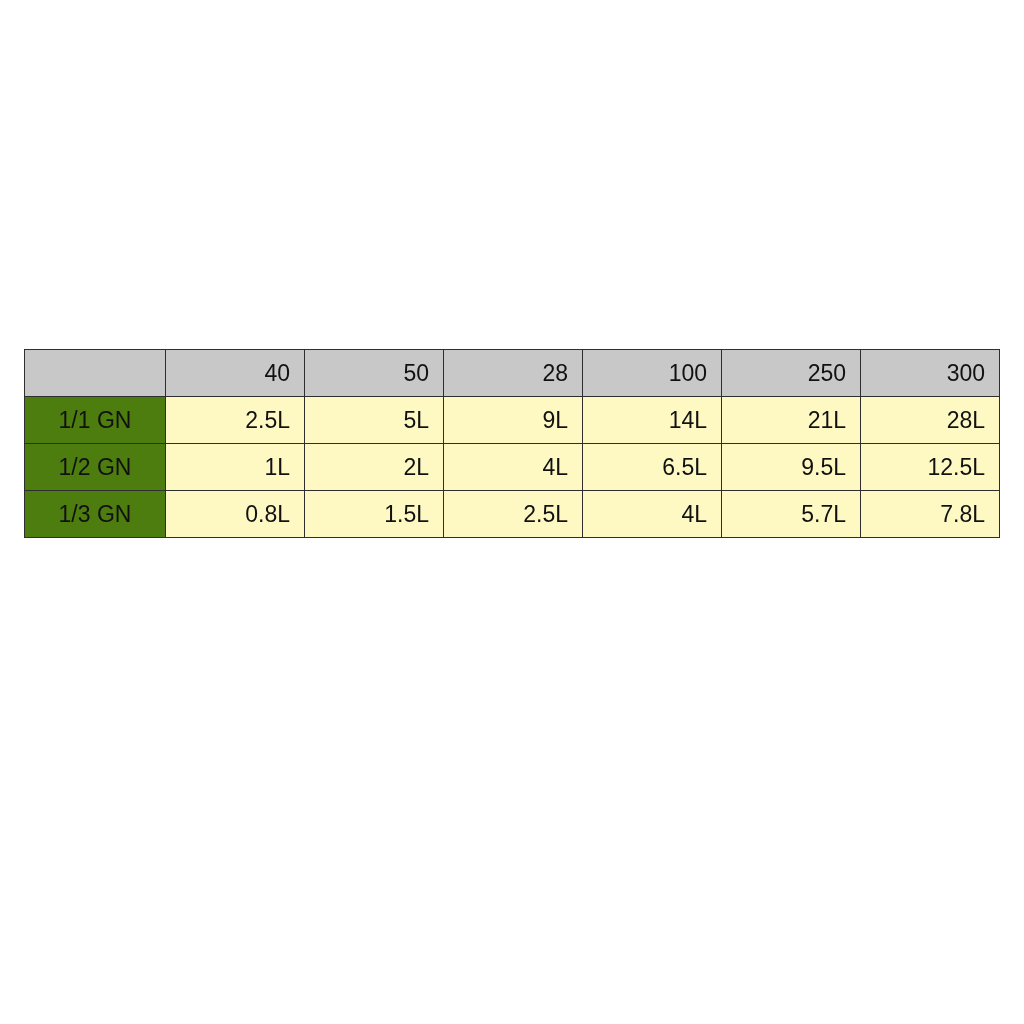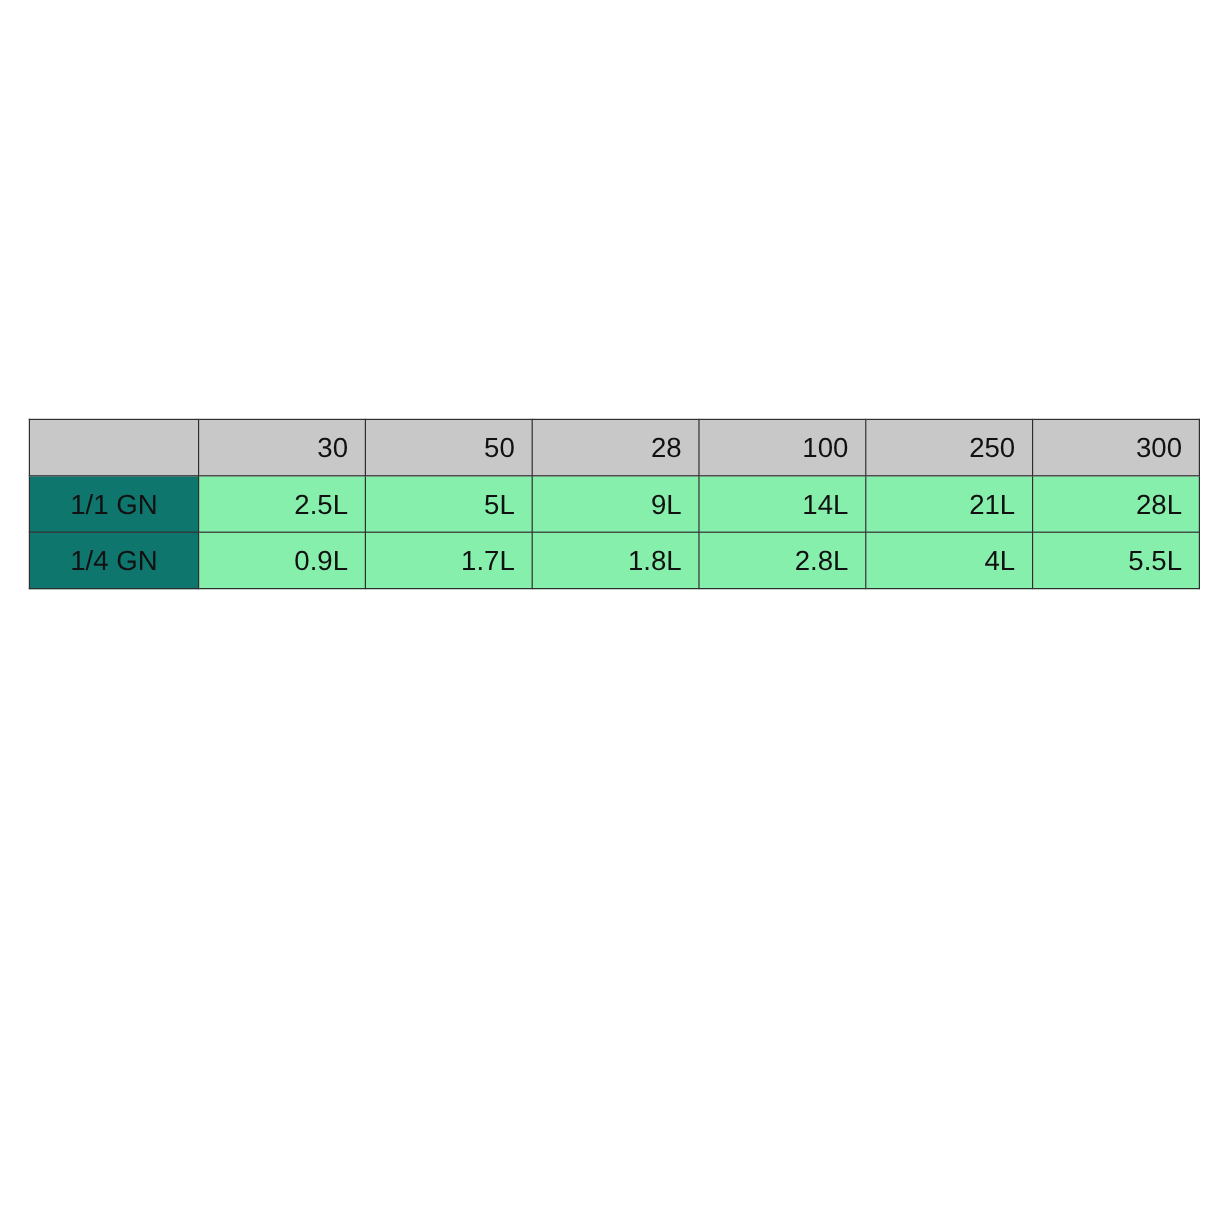--- a/index.html
+++ b/index.html
@@ -26,29 +26,29 @@
     table-layout: fixed;
   }
   table.gn-table td {
     border: 1px solid #2e2e2e;
     height: 46px;
     padding: 0 14px;
     font-size: 23px;
     color: #111111;
     text-align: right;
     vertical-align: middle;
-    background: #86efac;
+    background: #fef9c3;
     white-space: nowrap;
   }
   table.gn-table td.hdr {
     background: #c8c8c8;
     text-align: right;
   }
   table.gn-table td.rowhdr {
-    background: #0f766e;
+    background: #4d7c0f;
     text-align: center;
   }
   table.gn-table td.corner {
     background: #c8c8c8;
   }
   col.c-row { width: 141px; }
   col.c-data { width: 139px; }
 </style>
 </head>
 <body>
@@ -60,40 +60,49 @@
       <col class="c-data">
         <col class="c-data">
         <col class="c-data">
       <col class="c-data">
         <col class="c-data">
         <col class="c-data">
     </colgroup>
     <tbody>
       <tr>
         <td class="corner"></td>
-        <td class="hdr">30</td>
+        <td class="hdr">40</td>
         <td class="hdr">50</td>
         <td class="hdr">28</td>
         <td class="hdr">100</td>
         <td class="hdr">250</td>
         <td class="hdr">300</td>
       </tr>
       <tr>
         <td class="rowhdr">1/1 GN</td>
         <td>2.5L</td>
         <td>5L</td>
         <td>9L</td>
         <td>14L</td>
         <td>21L</td>
         <td>28L</td>
       </tr>
       <tr>
-        <td class="rowhdr">1/4 GN</td>
-        <td>0.9L</td>
-        <td>1.7L</td>
-        <td>1.8L</td>
-        <td>2.8L</td>
+        <td class="rowhdr">1/2 GN</td>
+        <td>1L</td>
+        <td>2L</td>
         <td>4L</td>
-        <td>5.5L</td>
+        <td>6.5L</td>
+        <td>9.5L</td>
+        <td>12.5L</td>
+      </tr>
+      <tr>
+        <td class="rowhdr">1/3 GN</td>
+        <td>0.8L</td>
+        <td>1.5L</td>
+        <td>2.5L</td>
+        <td>4L</td>
+        <td>5.7L</td>
+        <td>7.8L</td>
       </tr>
     </tbody>
   </table>
 </div>
 
 </body></html>

